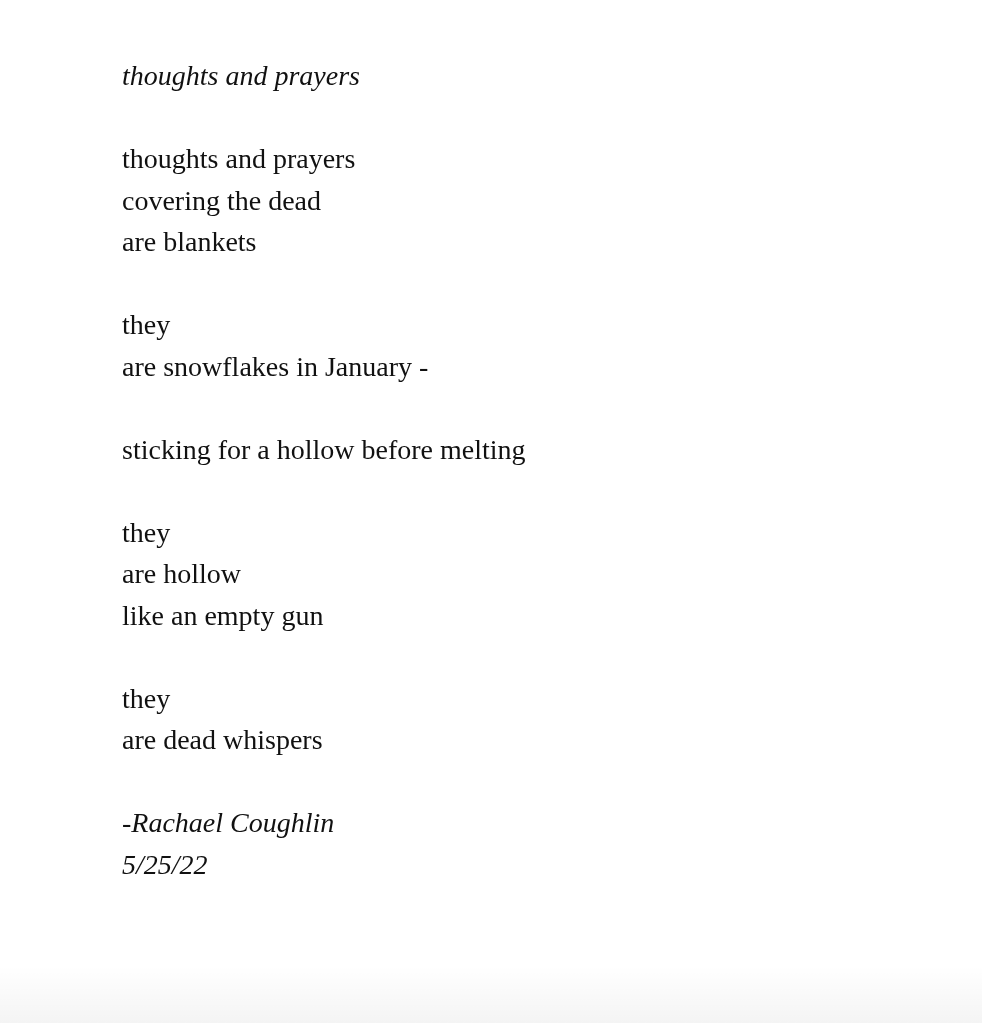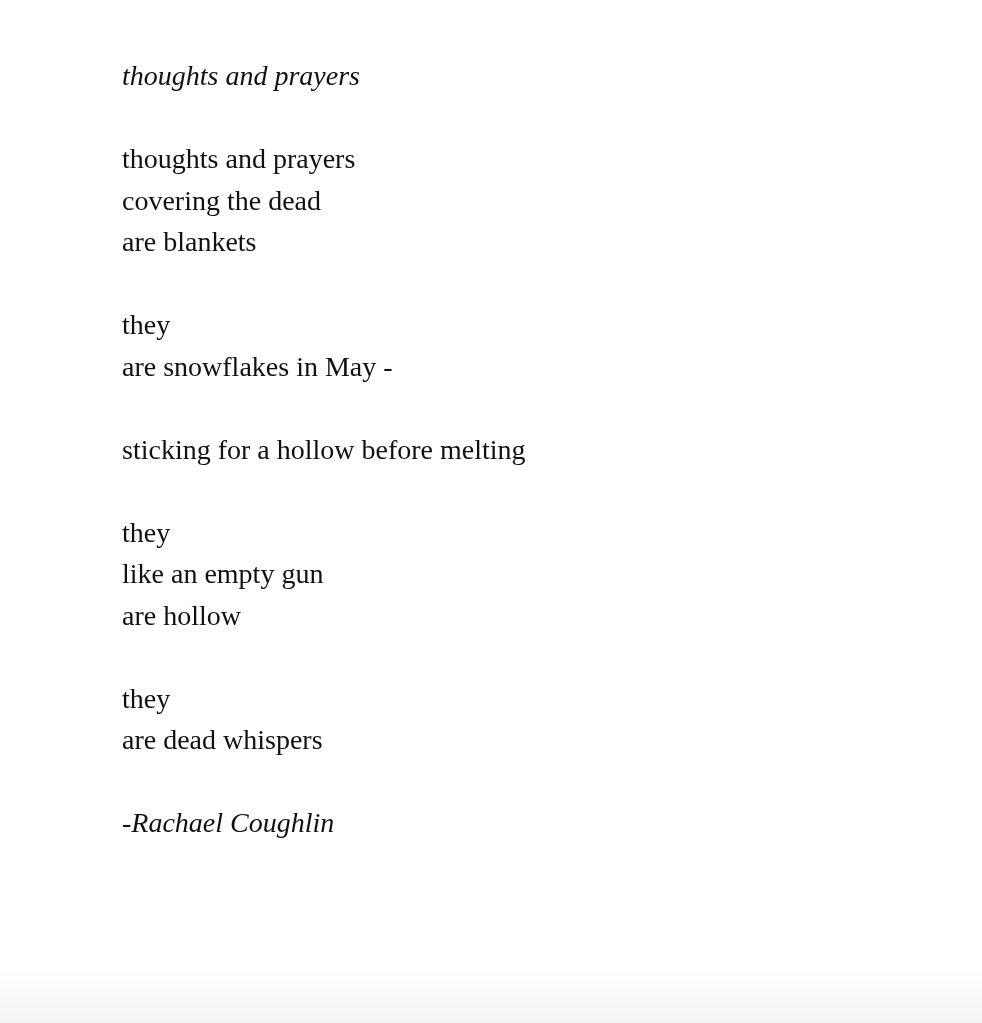--- a/index.html
+++ b/index.html
@@ -56,37 +56,38 @@
   <h1 class="poem-title">thoughts and prayers</h1>
 
   <div class="stanza">
     <span class="line">thoughts and prayers</span>
     <span class="line">covering the dead</span>
     <span class="line">are blankets</span>
   </div>
 
   <div class="stanza">
     <span class="line">they</span>
-    <span class="line">are snowflakes in May -</span>
+    <span class="line">are snowflakes in January -</span>
   </div>
 
   <div class="stanza">
     <span class="line">sticking for a hollow before melting</span>
   </div>
 
   <div class="stanza">
     <span class="line">they</span>
+    <span class="line">are hollow</span>
     <span class="line">like an empty gun</span>
-    <span class="line">are hollow</span>
   </div>
 
   <div class="stanza">
     <span class="line">they</span>
     <span class="line">are dead whispers</span>
   </div>
 
 
   <div class="signature-block">
     <span class="line">-Rachael Coughlin</span>
+    <span class="line">5/25/22</span>
   </div>
 
   <div class="bottom-fade"></div>
 </div>
 
 </body></html>

